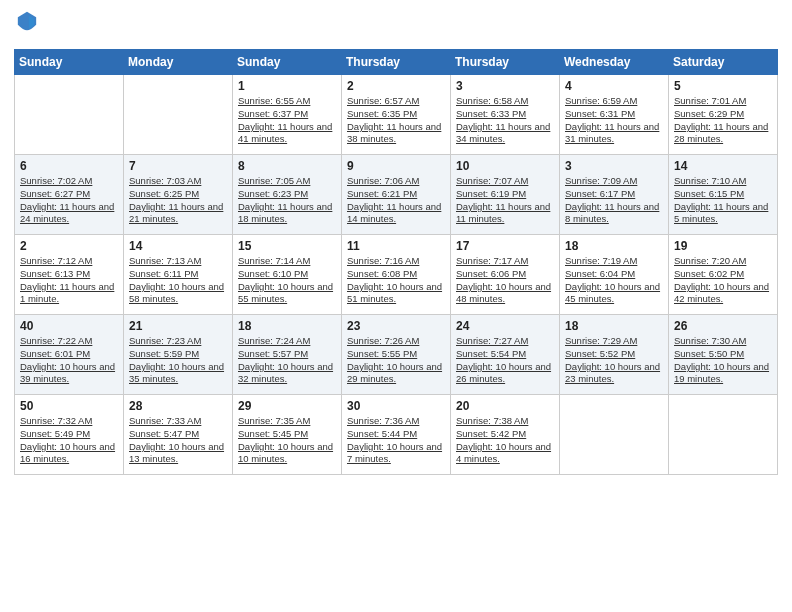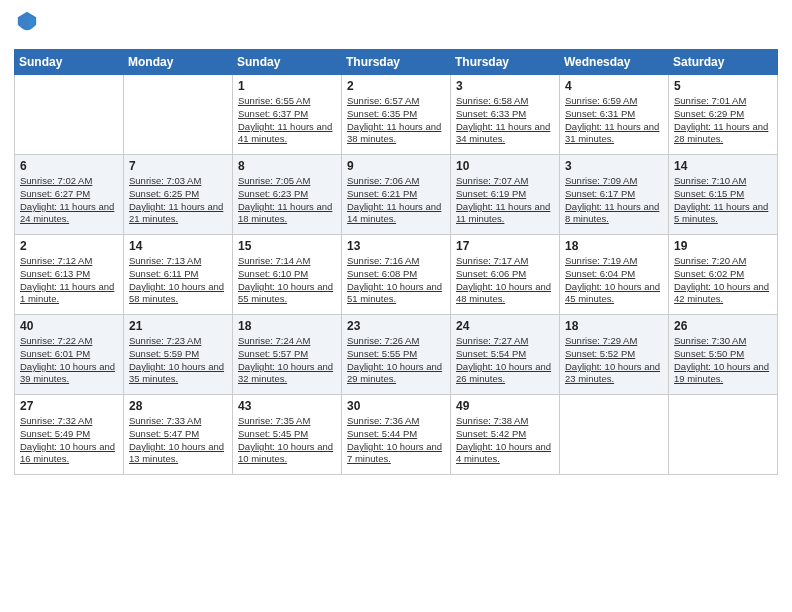--- a/index.html
+++ b/index.html
@@ -193,21 +193,21 @@
           </td>
           <td>
             <span class="day-number">14</span>
             <div class="day-detail">Sunrise: 7:13 AM<br>Sunset: 6:11 PM<br>Daylight: 10 hours and 58 minutes.</div>
           </td>
           <td>
             <span class="day-number">15</span>
             <div class="day-detail">Sunrise: 7:14 AM<br>Sunset: 6:10 PM<br>Daylight: 10 hours and 55 minutes.</div>
           </td>
           <td>
-            <span class="day-number">13</span>
+            <span class="day-number">11</span>
             <div class="day-detail">Sunrise: 7:16 AM<br>Sunset: 6:08 PM<br>Daylight: 10 hours and 51 minutes.</div>
           </td>
           <td>
             <span class="day-number">17</span>
             <div class="day-detail">Sunrise: 7:17 AM<br>Sunset: 6:06 PM<br>Daylight: 10 hours and 48 minutes.</div>
           </td>
           <td>
             <span class="day-number">18</span>
             <div class="day-detail">Sunrise: 7:19 AM<br>Sunset: 6:04 PM<br>Daylight: 10 hours and 45 minutes.</div>
           </td>
@@ -241,37 +241,37 @@
             <span class="day-number">18</span>
             <div class="day-detail">Sunrise: 7:29 AM<br>Sunset: 5:52 PM<br>Daylight: 10 hours and 23 minutes.</div>
           </td>
           <td>
             <span class="day-number">26</span>
             <div class="day-detail">Sunrise: 7:30 AM<br>Sunset: 5:50 PM<br>Daylight: 10 hours and 19 minutes.</div>
           </td>
         </tr>
         <tr>
           <td>
-            <span class="day-number">27</span>
+            <span class="day-number">50</span>
             <div class="day-detail">Sunrise: 7:32 AM<br>Sunset: 5:49 PM<br>Daylight: 10 hours and 16 minutes.</div>
           </td>
           <td>
             <span class="day-number">28</span>
             <div class="day-detail">Sunrise: 7:33 AM<br>Sunset: 5:47 PM<br>Daylight: 10 hours and 13 minutes.</div>
           </td>
           <td>
-            <span class="day-number">43</span>
+            <span class="day-number">29</span>
             <div class="day-detail">Sunrise: 7:35 AM<br>Sunset: 5:45 PM<br>Daylight: 10 hours and 10 minutes.</div>
           </td>
           <td>
             <span class="day-number">30</span>
             <div class="day-detail">Sunrise: 7:36 AM<br>Sunset: 5:44 PM<br>Daylight: 10 hours and 7 minutes.</div>
           </td>
           <td>
-            <span class="day-number">49</span>
+            <span class="day-number">20</span>
             <div class="day-detail">Sunrise: 7:38 AM<br>Sunset: 5:42 PM<br>Daylight: 10 hours and 4 minutes.</div>
           </td>
           <td class="empty-cell"></td>
           <td class="empty-cell"></td>
         </tr>
       </tbody>
   </table>
 </div>
 
 </body></html>

